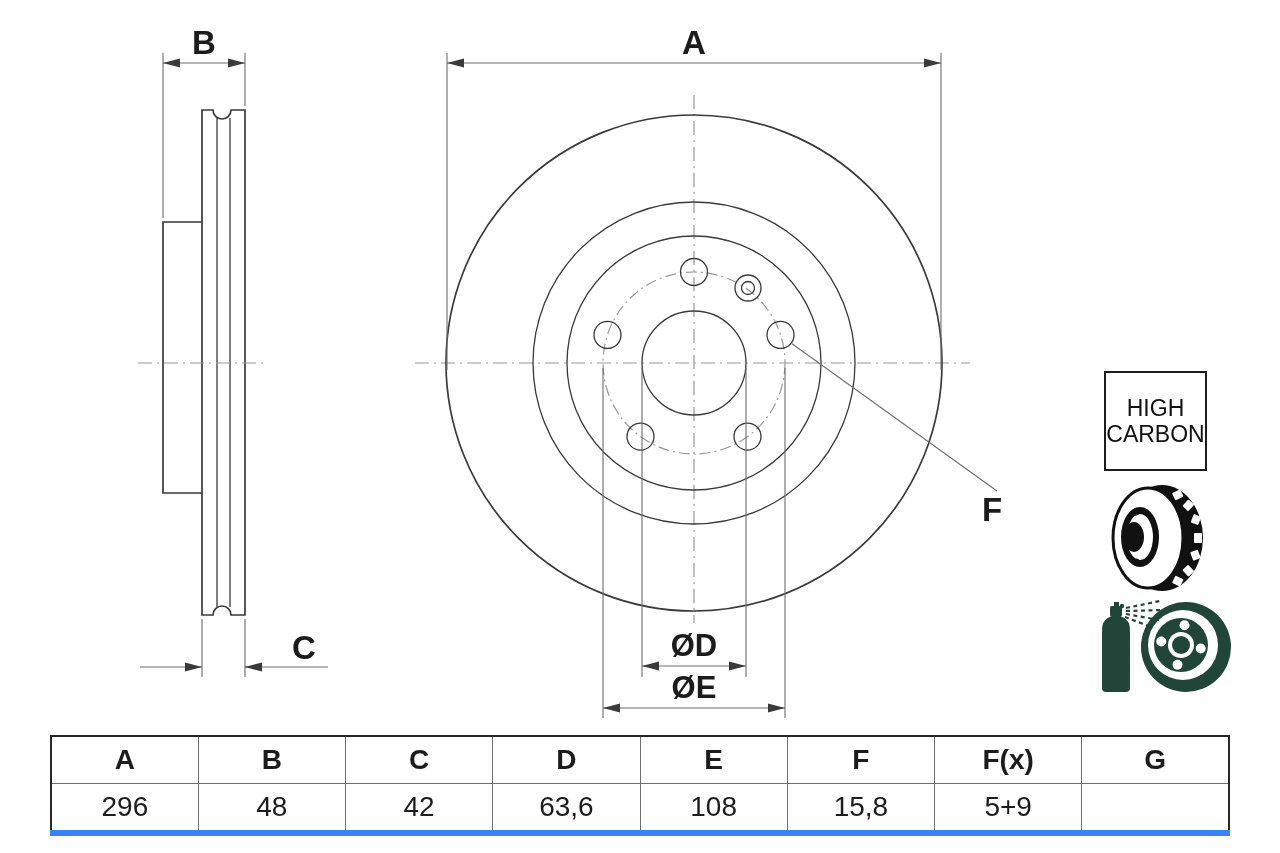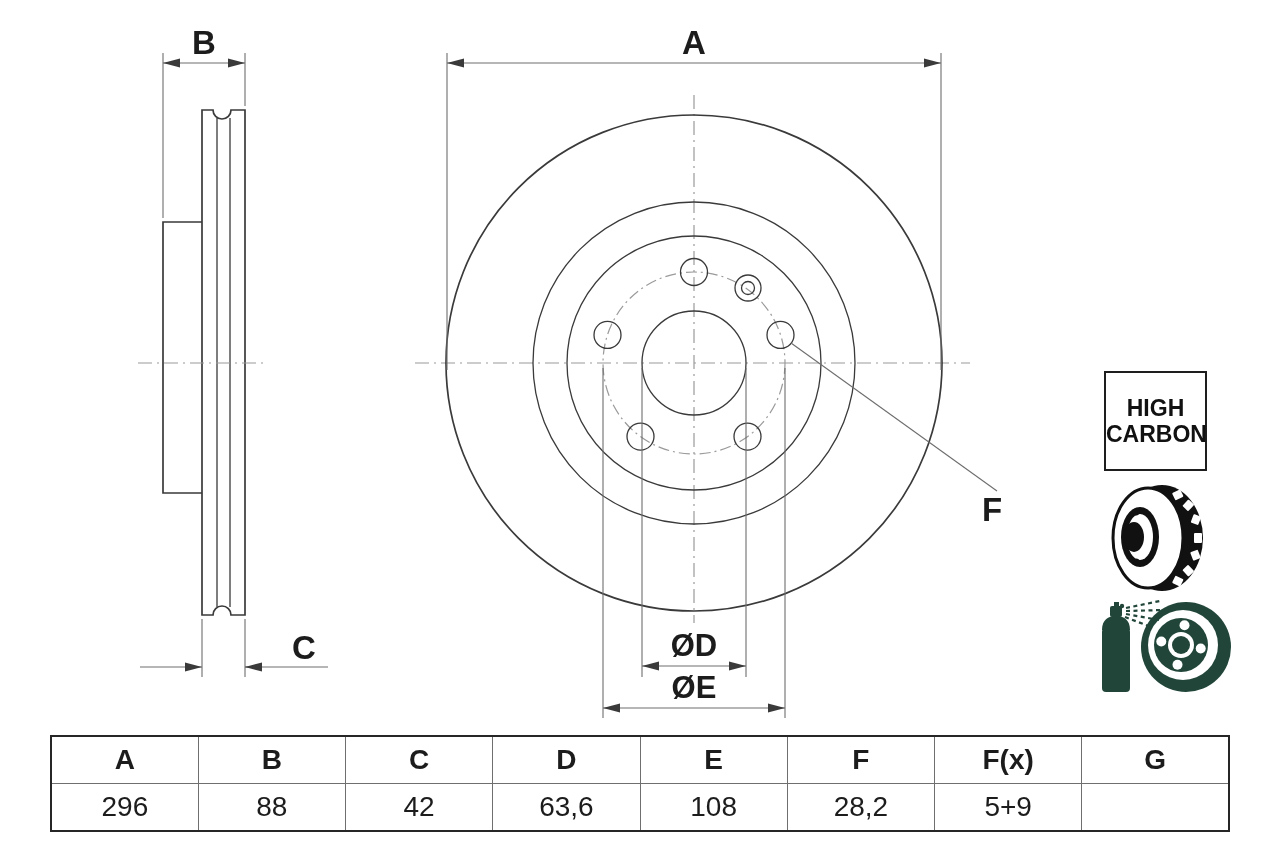--- a/index.html
+++ b/index.html
@@ -14,36 +14,36 @@
   .ol2{stroke:#3a3a3a;stroke-width:1.3;fill:none;}
   .dim{stroke:#6e6e6e;stroke-width:1.1;fill:none;}
   .cl{stroke:#9a9a9a;stroke-width:1.2;fill:none;stroke-dasharray:14 5 2 5;}
   .clb{stroke:#9a9a9a;stroke-width:1.2;fill:none;stroke-dasharray:11 4 2 4;}
   .arr{fill:#3a3a3a;stroke:none;}
 
   
   .hc-badge{position:absolute;left:1104px;top:371px;width:103px;height:100px;
             border:2px solid #1e1e1e;box-sizing:border-box;text-align:center;
             display:flex;flex-direction:column;justify-content:center;
-            font-weight:bold;font-size:23px;line-height:26px;color:#111;}
+            font-weight:normal;font-size:23px;line-height:26px;color:#111;}
 
   
   .icon-disc{position:absolute;left:1108px;top:483px;}
   .icon-spray{position:absolute;left:1098px;top:600px;}
 
   
   .dim-table{position:absolute;left:50px;top:735px;width:1180px;height:94px;
              border-collapse:collapse;table-layout:fixed;}
   .dim-table th,.dim-table td{border:1px solid #6f6f6f;text-align:center;
              vertical-align:middle;padding:0;height:46px;color:#1c1c1c;}
   .dim-table th{font-size:28px;font-weight:bold;}
   .dim-table td{font-size:28px;font-weight:normal;}
   .dim-table{border:2px solid #262626;}
   .dim-table tr:first-child th{border-top:2px solid #262626;}
-  .dim-table tr:last-child td{border-bottom:1px solid #3b82f6;}
+  .dim-table tr:last-child td{border-bottom:6px solid #3b82f6;}
   .dim-table th:first-child,.dim-table td:first-child{border-left:2px solid #262626;}
   .dim-table th:last-child,.dim-table td:last-child{border-right:2px solid #262626;}
 </style>
 </head>
 <body>
 
 <div class="stage">
 
   
   <svg width="1280" height="853" viewBox="0 0 1280 853">
@@ -194,24 +194,24 @@
       <th>B</th>
       <th>C</th>
       <th>D</th>
       <th>E</th>
       <th>F</th>
       <th>F(x)</th>
       <th>G</th>
     </tr>
     <tr>
       <td>296</td>
-      <td>88</td>
+      <td>48</td>
       <td>42</td>
       <td>63,6</td>
       <td>108</td>
-      <td>28,2</td>
+      <td>15,8</td>
       <td>5+9</td>
       <td></td>
     </tr>
   </tbody>
     </table>
 
 </div>
 
 </body></html>

